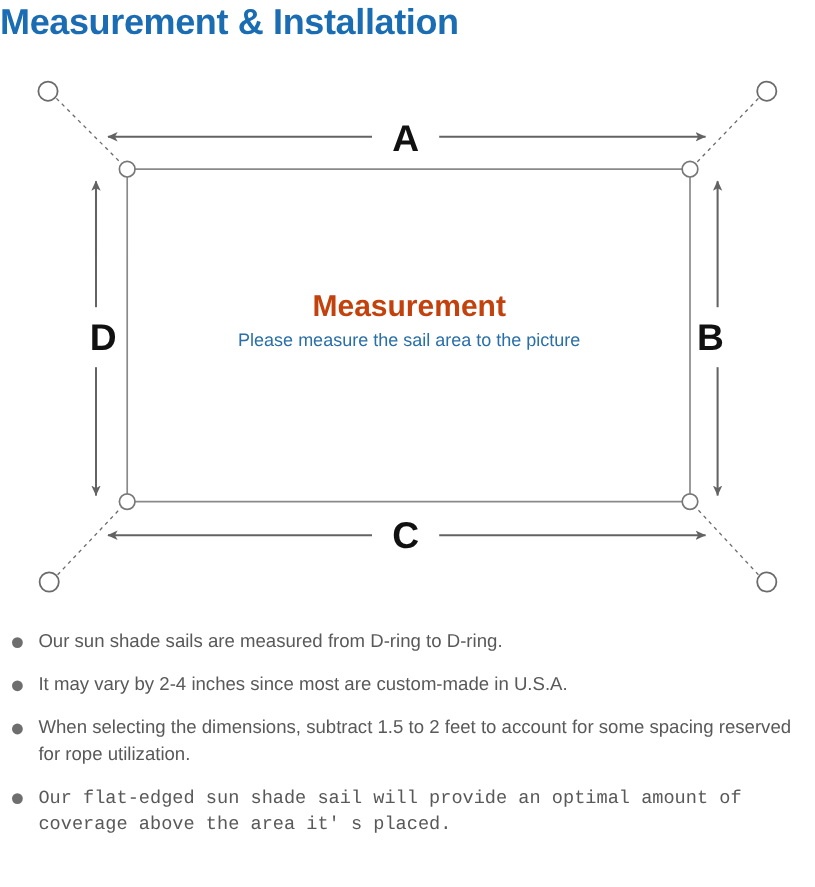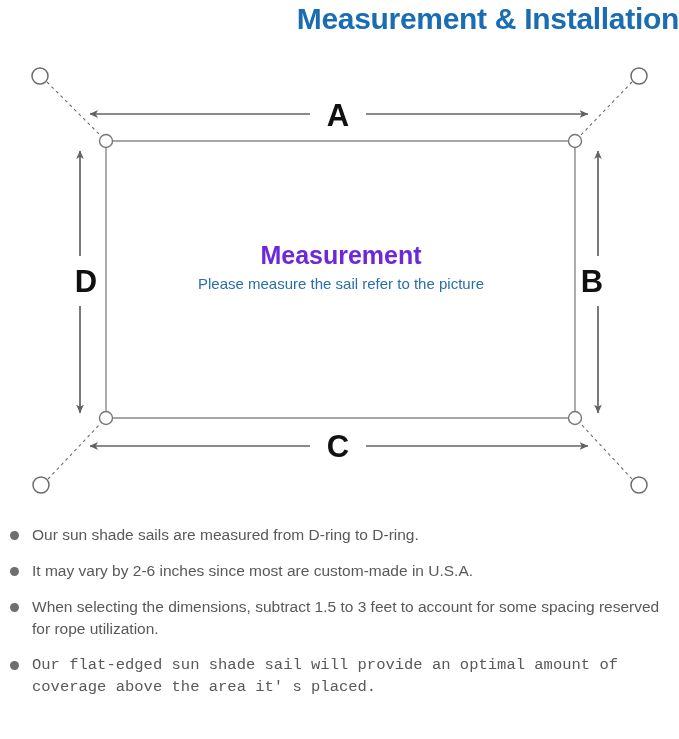--- a/index.html
+++ b/index.html
@@ -13,21 +13,21 @@
     position: relative;
     font-family: "Liberation Sans", sans-serif;
     overflow: hidden;
   }
 
   #page-title {
     position: absolute;
     top: 0px;
     left: 0;
     width: 679px;
-    text-align: right;
+    text-align: left;
     font-size: 30px;
     font-weight: bold;
     color: #1a6cb3;
     letter-spacing: -0.3px;
     line-height: 38px;
   }
 
   #diagram-wrap {
     position: absolute;
     top: 48px;
@@ -43,21 +43,21 @@
     position: absolute;
     left: 105px;
     top: 192px;
     width: 472px;
     text-align: center;
     pointer-events: none;
   }
   .center-title {
     font-size: 25px;
     font-weight: bold;
-    color: #6d28d9;
+    color: #c2410c;
     line-height: 30px;
   }
   .center-sub {
     margin-top: 4px;
     font-size: 15px;
     color: #2a6fa8;
     line-height: 20px;
   }
 
   #notes {
@@ -145,34 +145,34 @@
 
     <g stroke="#636363" stroke-width="1.7" fill="none">
       <line x1="598" y1="103" x2="598" y2="208" marker-start="url(#arrowStart)"></line>
       <line x1="598" y1="258" x2="598" y2="365" marker-end="url(#arrowEnd)"></line>
     </g>
     <text x="592" y="244" text-anchor="middle" font-family="Liberation Sans, sans-serif" font-size="31" font-weight="bold" fill="#111111">B</text>
   </svg>
 
   <div class="center-block">
     <div class="center-title">Measurement</div>
-    <div class="center-sub">Please measure the sail refer to the picture</div>
+    <div class="center-sub">Please measure the sail area to the picture</div>
   </div>
 </div>
 
 <div id="notes">
   <div class="note-row">
     <span class="note-bullet"></span>
     <span>Our sun shade sails are measured from D-ring to D-ring.</span>
   </div>
   <div class="note-row">
     <span class="note-bullet"></span>
-    <span>It may vary by 2-6 inches since most are custom-made in U.S.A.</span>
+    <span>It may vary by 2-4 inches since most are custom-made in U.S.A.</span>
   </div>
   <div class="note-row">
     <span class="note-bullet"></span>
-    <span>When selecting the dimensions, subtract 1.5 to 3 feet to account for some spacing reserved for rope utilization.</span>
+    <span>When selecting the dimensions, subtract 1.5 to 2 feet to account for some spacing reserved for rope utilization.</span>
   </div>
   <div class="note-row">
     <span class="note-bullet"></span>
     <span>Our flat-edged sun shade sail will provide an optimal amount of coverage above the area it′ s placed.</span>
   </div>
 </div>
 
 </body></html>

